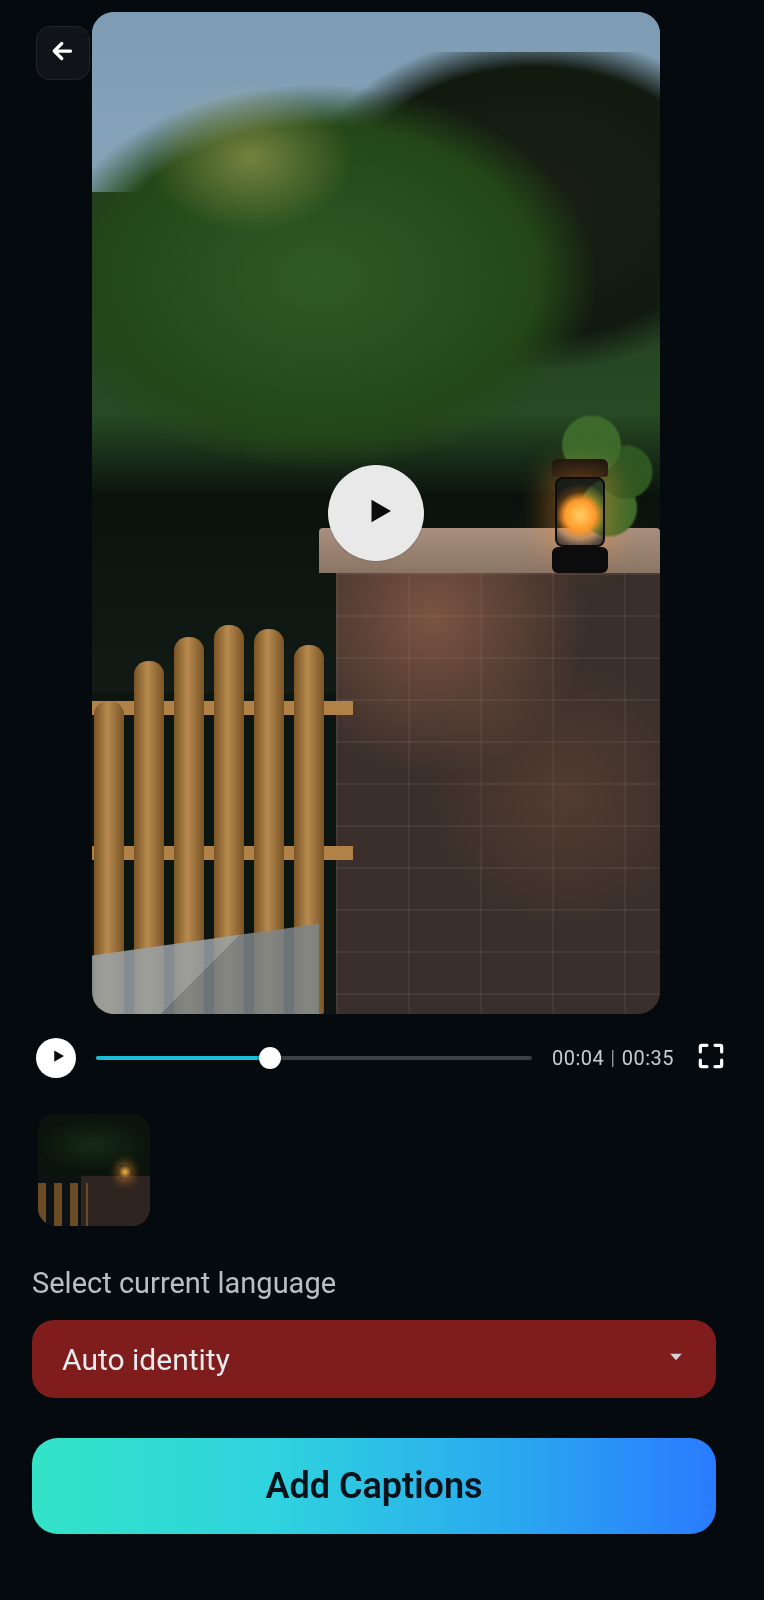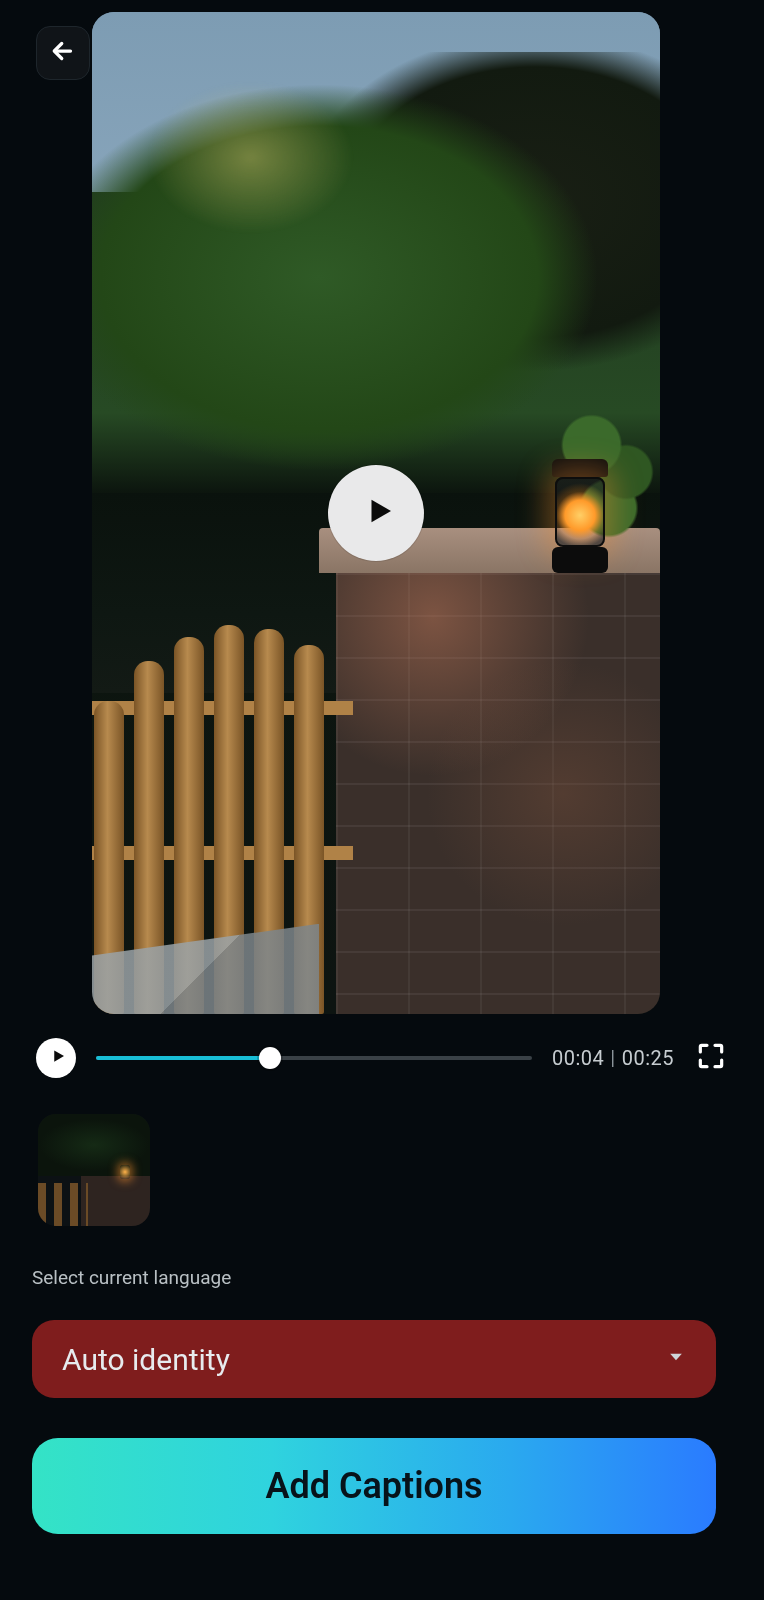--- a/index.html
+++ b/index.html
@@ -51,21 +51,21 @@
     .fullscreen svg { width:32px; height:32px; }
 
     
     .thumb { position:absolute; left:38px; top:1114px; width:112px; height:112px; border-radius:18px; overflow:hidden; background:#0c1114; cursor:pointer; }
     .thumb .ttrees { position:absolute; left:0; top:0; width:100%; height:55%; background: radial-gradient(ellipse 70% 60% at 50% 50%, #152a15, #0b140c 70%); }
     .thumb .tbrick { position:absolute; right:0; bottom:0; width:62%; height:45%; background:#2e2420; }
     .thumb .tfence { position:absolute; left:0; bottom:0; width:45%; height:38%; background: repeating-linear-gradient(to right, #6b4b26 0 8px, transparent 8px 16px); }
     .thumb .tlamp { position:absolute; right:18%; bottom:42%; width:10px; height:14px; background: radial-gradient(circle, #ffb24a, rgba(255,150,50,0)); box-shadow:0 0 8px 3px rgba(255,150,50,.5); border-radius:3px; }
 
     
-    .lang-label { position:absolute; left:32px; top:1266px; font-size:19px; color:#b9c0c4; }
+    .lang-label { position:absolute; left:32px; top:1266px; font-size:29px; color:#b9c0c4; }
     .select { position:absolute; left:32px; right:48px; top:1320px; height:78px; background:#7f1d1d; border-radius:22px; display:flex; align-items:center; justify-content:space-between; padding:0 30px; cursor:pointer; }
     .select-text { font-size:30px; color:#e7ebee; }
     .select .caret svg { width:20px; height:20px; }
 
     
     .primary { position:absolute; left:32px; right:48px; top:1438px; height:96px; border-radius:26px; background: linear-gradient(90deg, #34e3c6 0%, #2fd3de 35%, #2aa9ef 70%, #2a7bff 100%); display:flex; align-items:center; justify-content:center; cursor:pointer; }
     .primary-text { font-size:36px; font-weight:600; color:#07131a; }
   </style>
 </head>
 <body>
@@ -126,21 +126,21 @@
       </span>
     </div>
     <div class="seek">
       <div class="seek-track"></div>
       <div class="seek-fill" id="seek-fill" style="width: 40%;"></div>
       <div class="seek-handle" id="seek-handle" style="left: 40%;"></div>
     </div>
     <div class="time">
       <span>00:04</span>
       <span class="sep">|</span>
-      <span>00:25</span>
+      <span>00:35</span>
     </div>
     <div class="fullscreen">
       <span>
         <svg viewBox="0 0 24 24" fill="none" stroke="#ffffff" stroke-width="2.4" stroke-linecap="round">
             <path d="M4 9V5a1 1 0 0 1 1-1h4"></path>
             <path d="M20 9V5a1 1 0 0 0-1-1h-4"></path>
             <path d="M4 15v4a1 1 0 0 0 1 1h4"></path>
             <path d="M20 15v4a1 1 0 0 1-1 1h-4"></path>
           </svg>
       </span>

